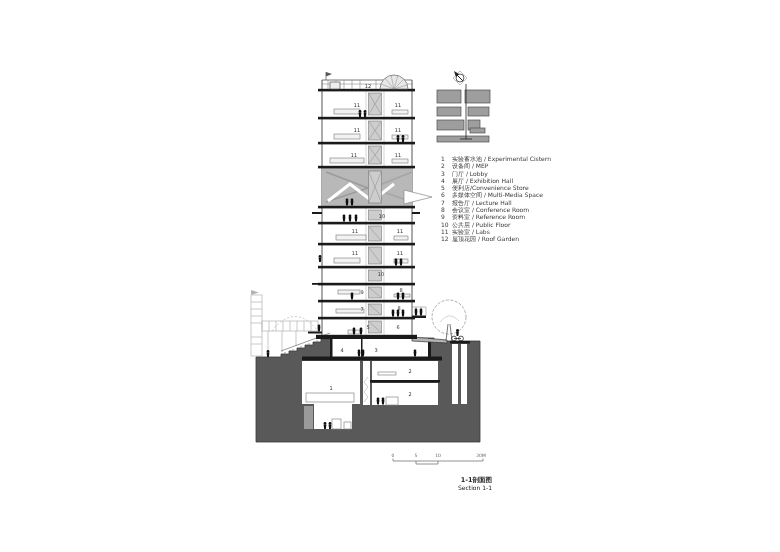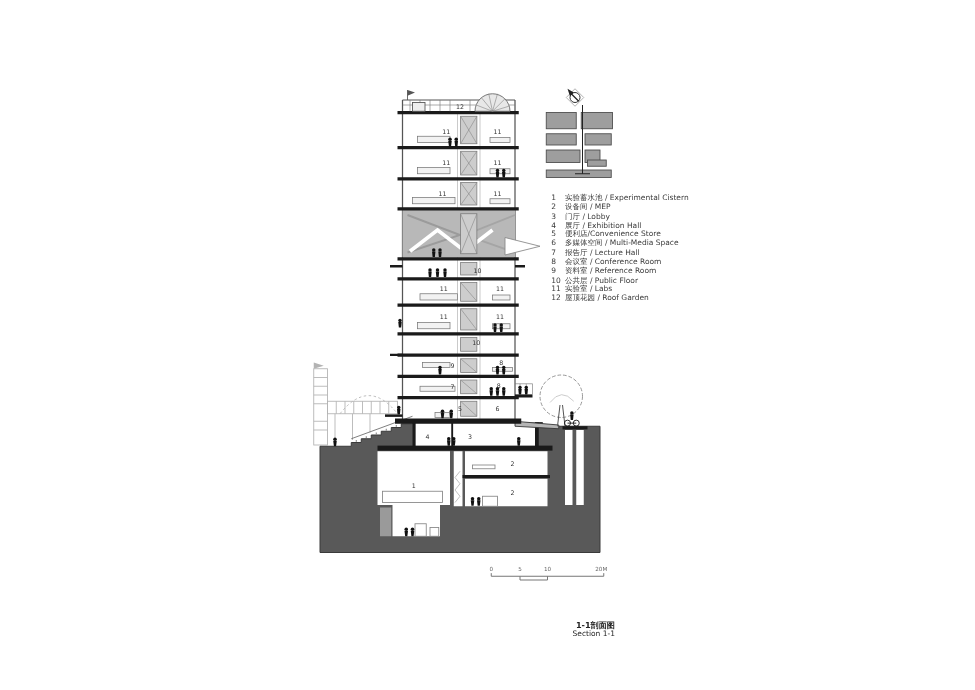--- a/index.html
+++ b/index.html
@@ -4,21 +4,21 @@
 <style>
   html,body{margin:0;padding:0;}
   body{width:780px;height:552px;background:#ffffff;position:relative;overflow:hidden;
        font-family:"DejaVu Sans","Liberation Sans",sans-serif;}
   #drawing{position:absolute;left:0;top:0;}
   
   .legend{position:absolute;left:441px;top:155px;font-size:6px;line-height:7.3px;color:#3a3a3a;}
   .legend-row{display:flex;white-space:nowrap;}
   .legend-row .num{width:11px;flex:0 0 11px;}
   
-  .title-block{position:absolute;left:392px;top:496px;width:100px;text-align:right;color:#222;}
+  .title-block{position:absolute;left:392px;top:476px;width:100px;text-align:right;color:#222;}
   .title-zh{font-size:6.5px;font-weight:bold;line-height:8px;}
   .title-en{font-size:6px;line-height:8px;}
   svg text{font-family:"DejaVu Sans","Liberation Sans",sans-serif;}
   .flbl{font-size:5px;fill:#333;text-anchor:middle;}
   .sclbl{font-size:4.5px;fill:#666;text-anchor:middle;}
 </style>
 </head>
 <body>
 
 <svg id="drawing" width="780" height="552" viewBox="0 0 780 552">

